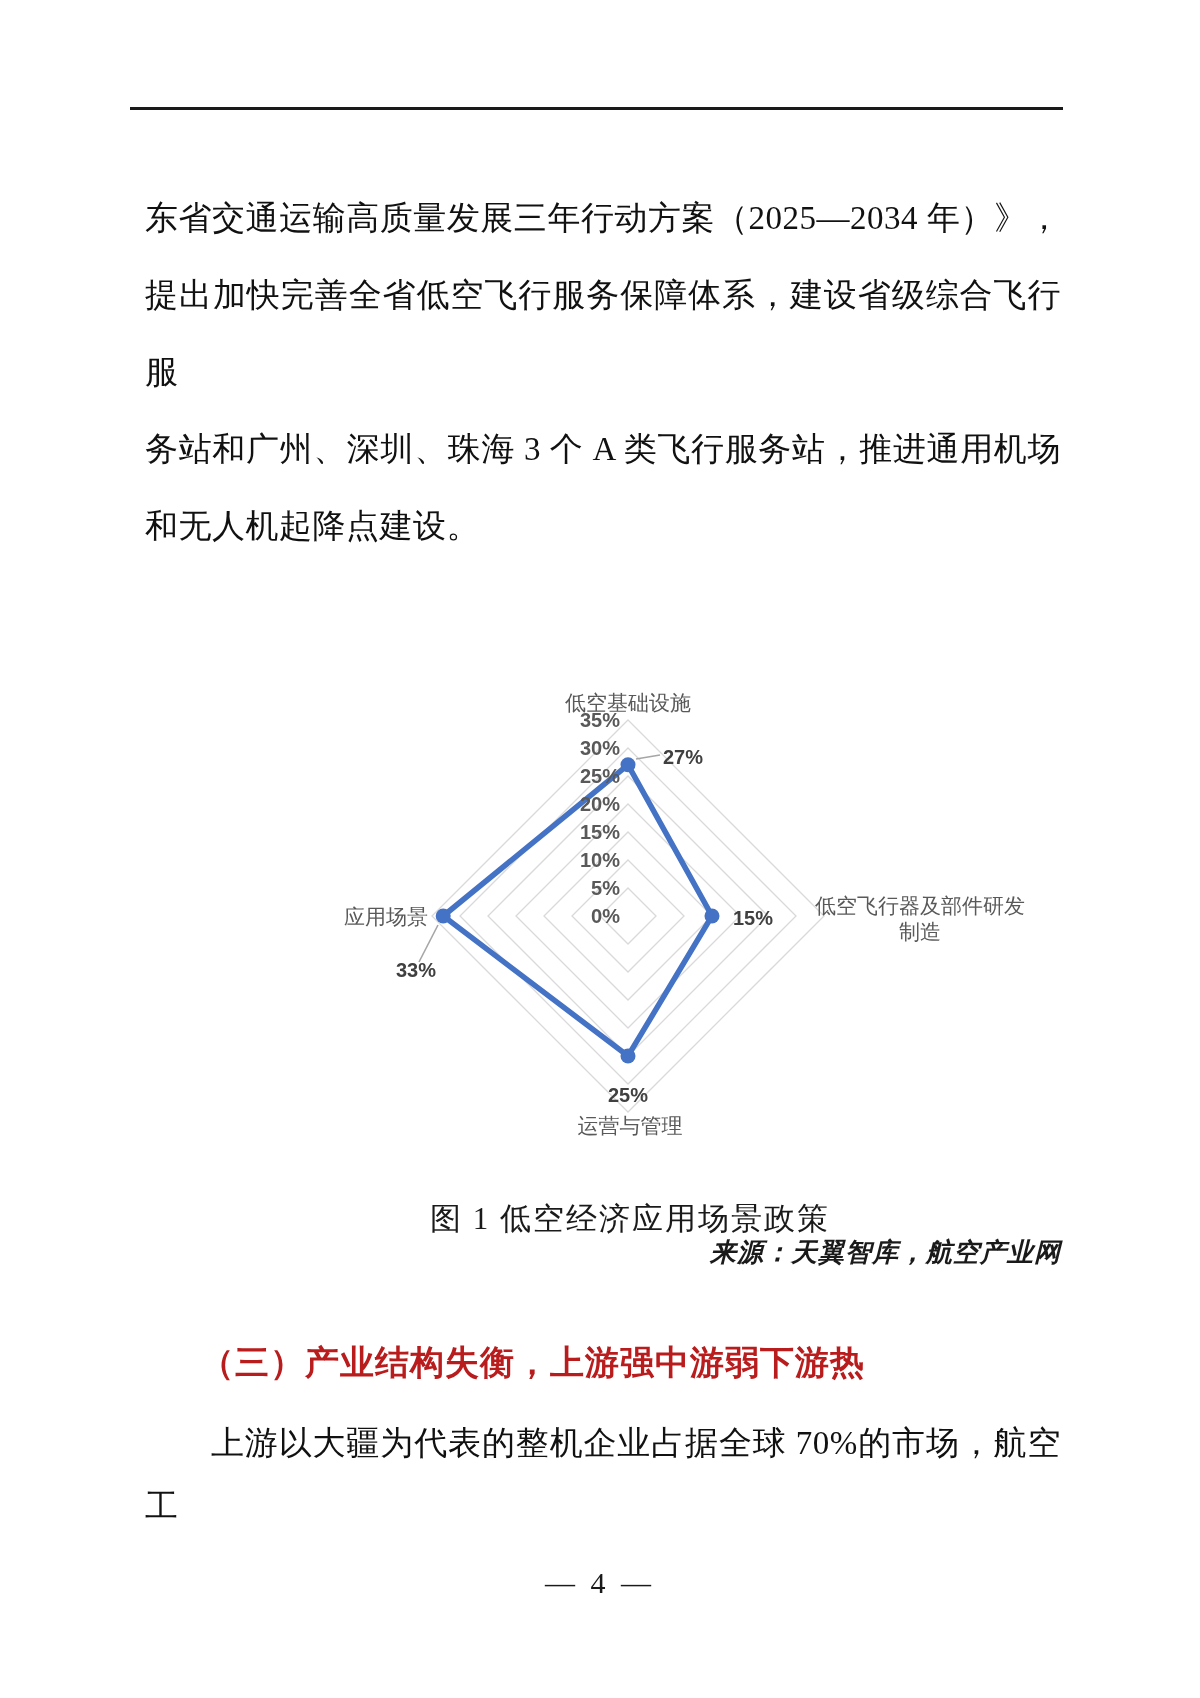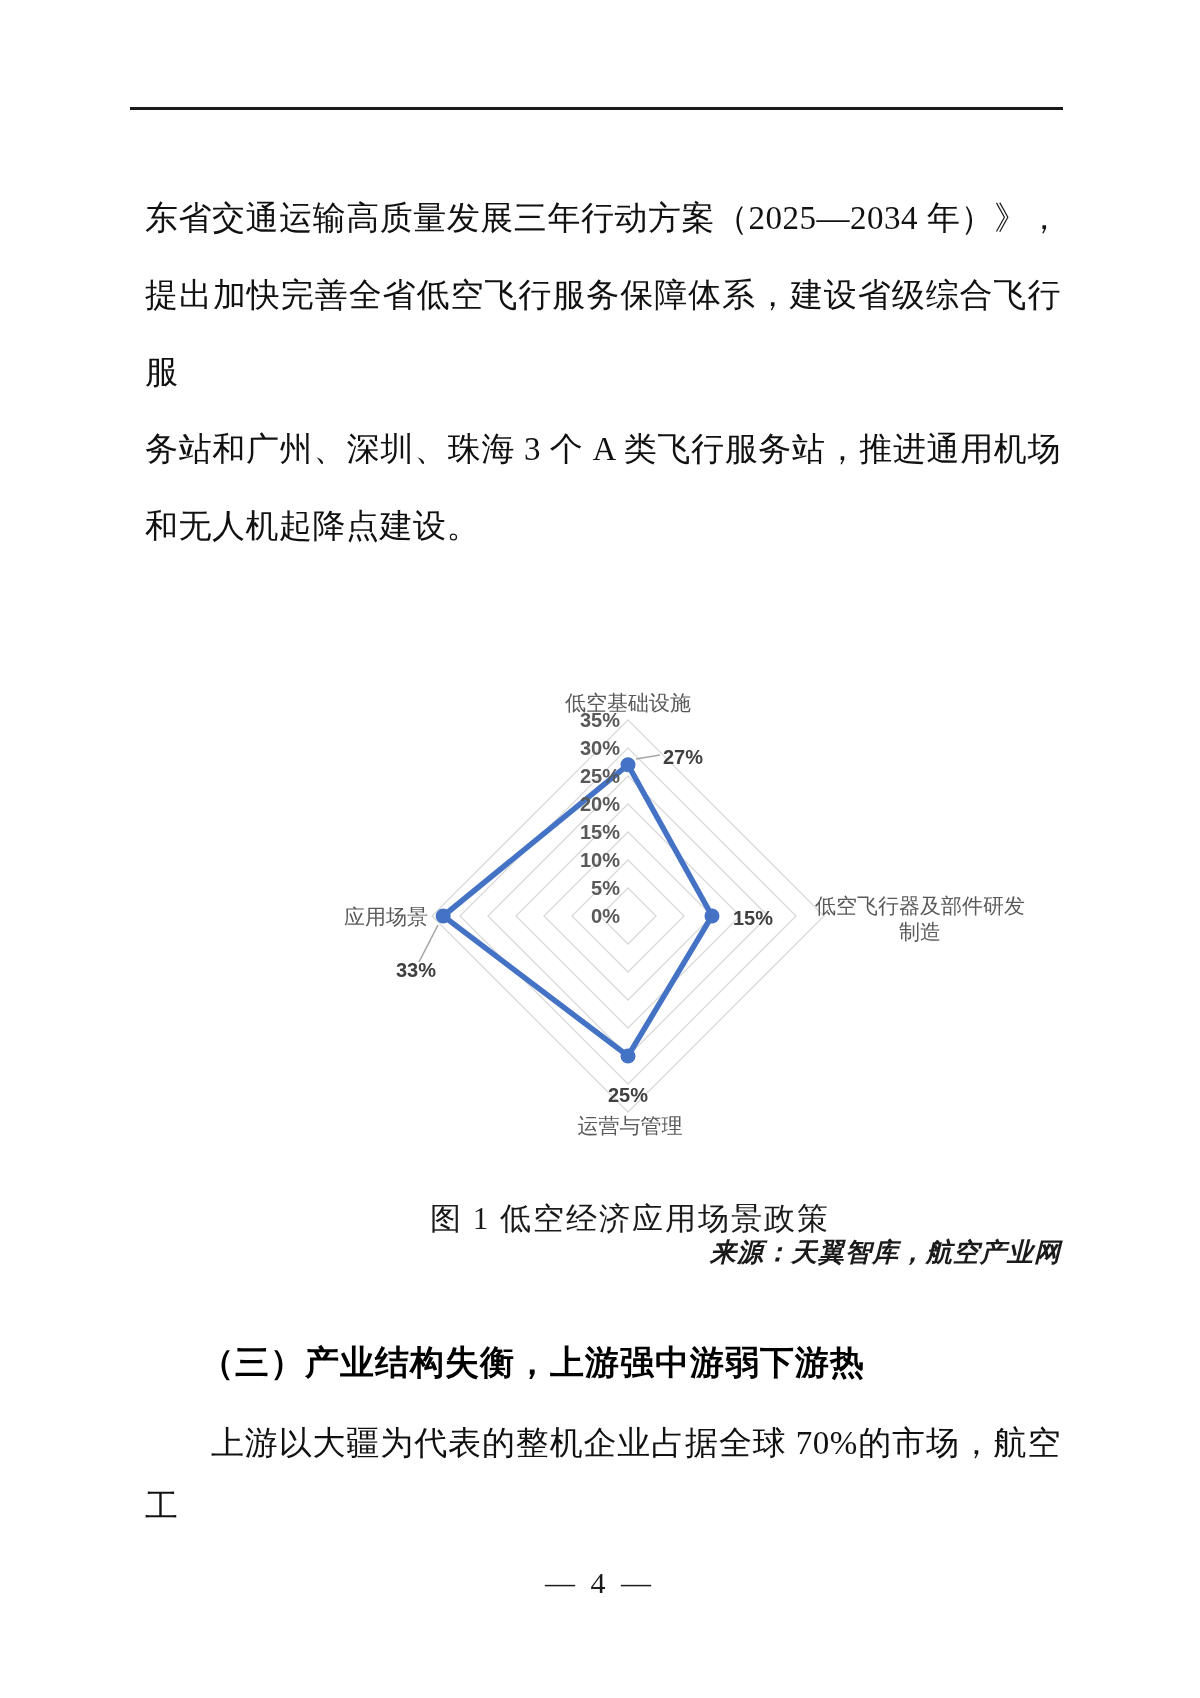--- a/index.html
+++ b/index.html
@@ -29,21 +29,21 @@
     font-size:31px;text-align:center;letter-spacing:2px;color:#1a1a1a;
   }
   #figure-source{
     left:145px;top:1235px;width:916px;
     font-family:"Liberation Sans","DejaVu Sans",sans-serif;
     font-size:26px;font-weight:bold;font-style:italic;
     text-align:right;color:#1a1a1a;letter-spacing:1px;
   }
   #section-heading{
     left:145px;top:1340px;width:916px;padding-left:55px;box-sizing:border-box;
-    font-size:34px;font-weight:bold;color:#000000;letter-spacing:1px;
+    font-size:34px;font-weight:bold;color:#b91c1c;letter-spacing:1px;
     white-space:nowrap;
   }
   #para-2{
     left:145px;top:1412px;width:916px;
     font-size:33px;line-height:63px;letter-spacing:0.5px;
     text-indent:66px;
   }
   #page-number{
     left:0;top:1566px;width:1200px;
     font-size:30px;text-align:center;color:#1a1a1a;letter-spacing:4px;

